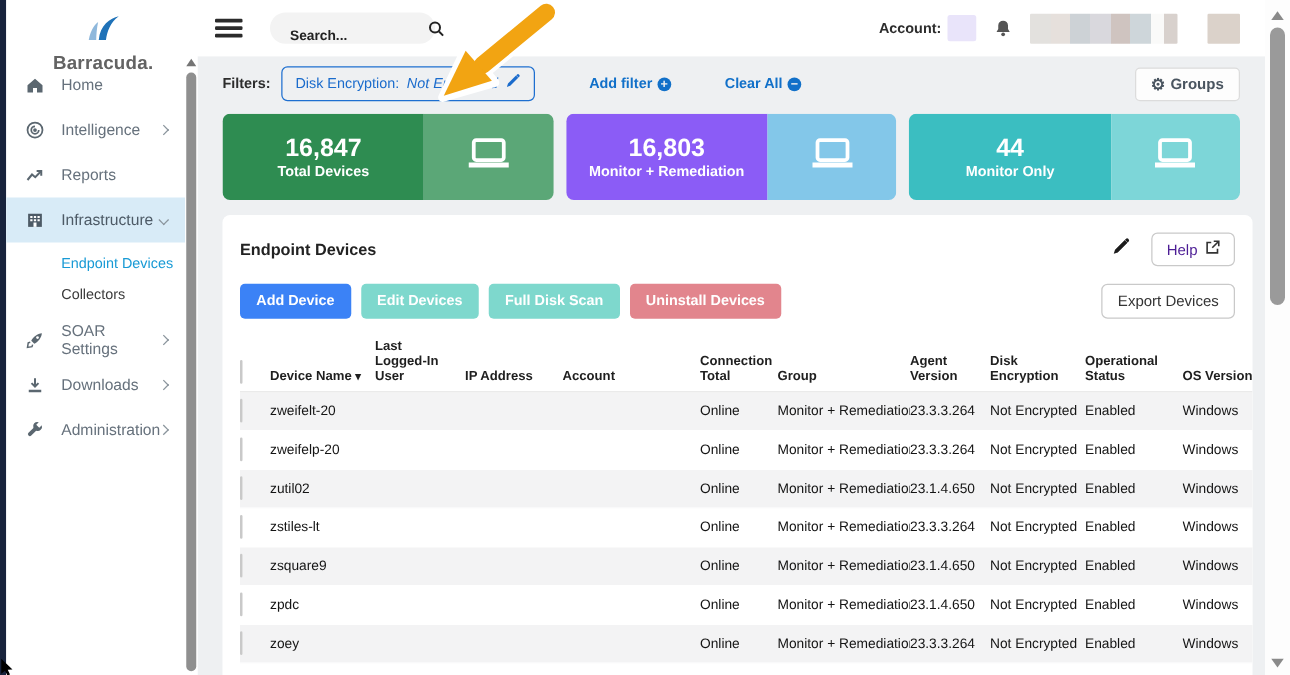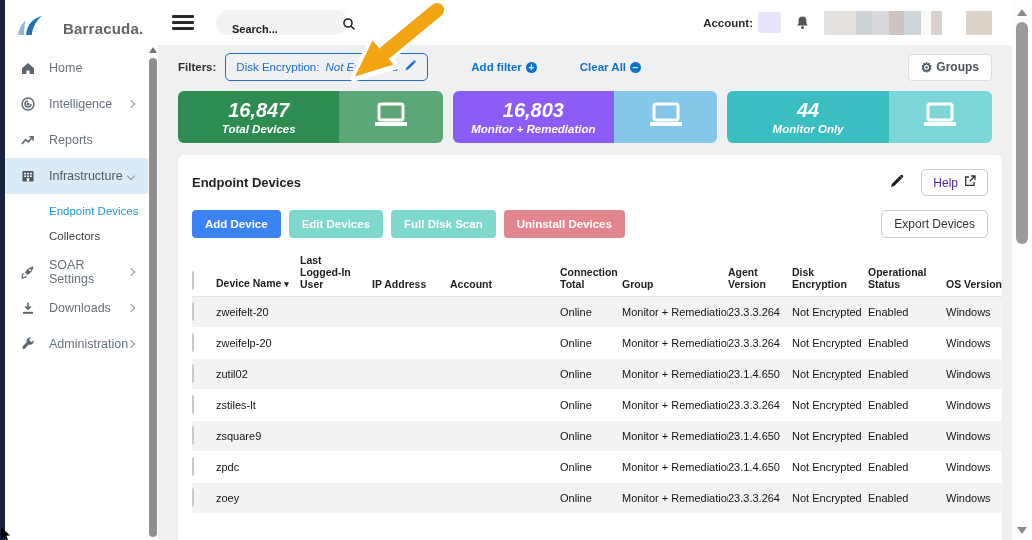--- a/index.html
+++ b/index.html
@@ -5,21 +5,21 @@
   * { margin:0; padding:0; box-sizing:border-box; }
   html,body { width:1032px; height:540px; overflow:hidden; }
   body { font-family:"Liberation Sans", sans-serif; background:#fff; }
   .root { position:relative; width:1032px; height:540px; overflow:hidden; background:#fff; }
 
   
   .left-strip { position:absolute; left:0; top:0; width:5px; height:540px; background:#18233c; }
 
   
   .sidebar { position:absolute; left:5px; top:0; width:143px; height:540px; background:#fff; z-index:2; }
-  .brand { display:flex; align-items:center; gap:20px; padding:12px 0 0 12px; height:44px; }
+  .brand { display:flex; align-items:center; gap:3px; padding:12px 0 0 12px; height:44px;flex-direction:column; }
   .brand-text { font-size:15px; font-weight:700; color:#636363; letter-spacing:0.2px; }
   .nav { margin-top:6px; }
   .nav-item { display:flex; align-items:center; height:36px; padding:0 10px 0 14px; cursor:pointer; }
   .nav-item .ic { width:17px; height:17px; margin-right:13px; flex:0 0 17px; display:flex; align-items:center; justify-content:center; }
   .nav-item .lbl { flex:1; font-size:12.5px; color:#66717c; }
   .nav-item.active { background:#d8ebf7; }
   .nav-item.active .lbl { color:#4d5a66; }
   .chev { width:6px; height:6px; border-right:1.6px solid #8a949c; border-bottom:1.6px solid #8a949c; transform:rotate(-45deg); margin-right:4px; }
   .chev.down { transform:rotate(45deg); }
   .subnav { padding:4px 0 6px 0; }
@@ -56,21 +56,21 @@
   .chip { display:flex; align-items:center; gap:6px; border:1.6px solid #1e6fd0; border-radius:5px; padding:4px 10px; cursor:pointer; }
   .chip .cname { font-size:11.5px; color:#1a6bcc; }
   .chip .cval { font-size:11.5px; color:#1a6bcc; font-style:italic; }
   .blue-link { display:flex; align-items:center; gap:4px; color:#1170c9; font-size:11.5px; font-weight:700; margin-left:43px; cursor:pointer; }
   .mini-circ { width:11px; height:11px; border-radius:50%; background:#1170c9; color:#eef0f2; font-size:10px; line-height:11px; text-align:center; font-weight:700; }
   .groups-btn { margin-left:auto; display:flex; align-items:center; gap:4px; background:#fdfdfd; border:1px solid #dcdcdc; border-radius:4px; padding:5px 12px; font-size:12px; color:#4a5560; font-weight:600; cursor:pointer; }
   .gear { font-size:13px; color:#4a5560; }
 
   
   .cards { display:flex; gap:10px; padding:2px 20px 0 20px; }
-  .card { flex:1; height:52px; border-radius:6px; display:flex; overflow:hidden; cursor:pointer;font-style:italic; }
+  .card { flex:1; height:69px; border-radius:6px; display:flex; overflow:hidden; cursor:pointer; }
   .card-main { width:61%; display:flex; flex-direction:column; align-items:center; justify-content:center; color:#fff; }
   .card-side { width:39%; display:flex; align-items:center; justify-content:center; }
   .card-val { font-size:20px; font-weight:700; line-height:22px; }
   .card-lbl { font-size:11.5px; font-weight:700; margin-top:2px; }
   .c-green .card-main { background:#2e8c51; } .c-green .card-side { background:#5ba777; }
   .c-blue  .card-main { background:#8b5cf6; } .c-blue  .card-side { background:#83c7e9; }
   .c-teal  .card-main { background:#3bbec1; } .c-teal  .card-side { background:#7dd6d8; }
 
   
   .panel { margin:12px 10px 0 20px; width:824px; background:#fff; border-radius:6px; padding:14px 0 0 14px; height:420px; overflow:hidden; position:relative; }

